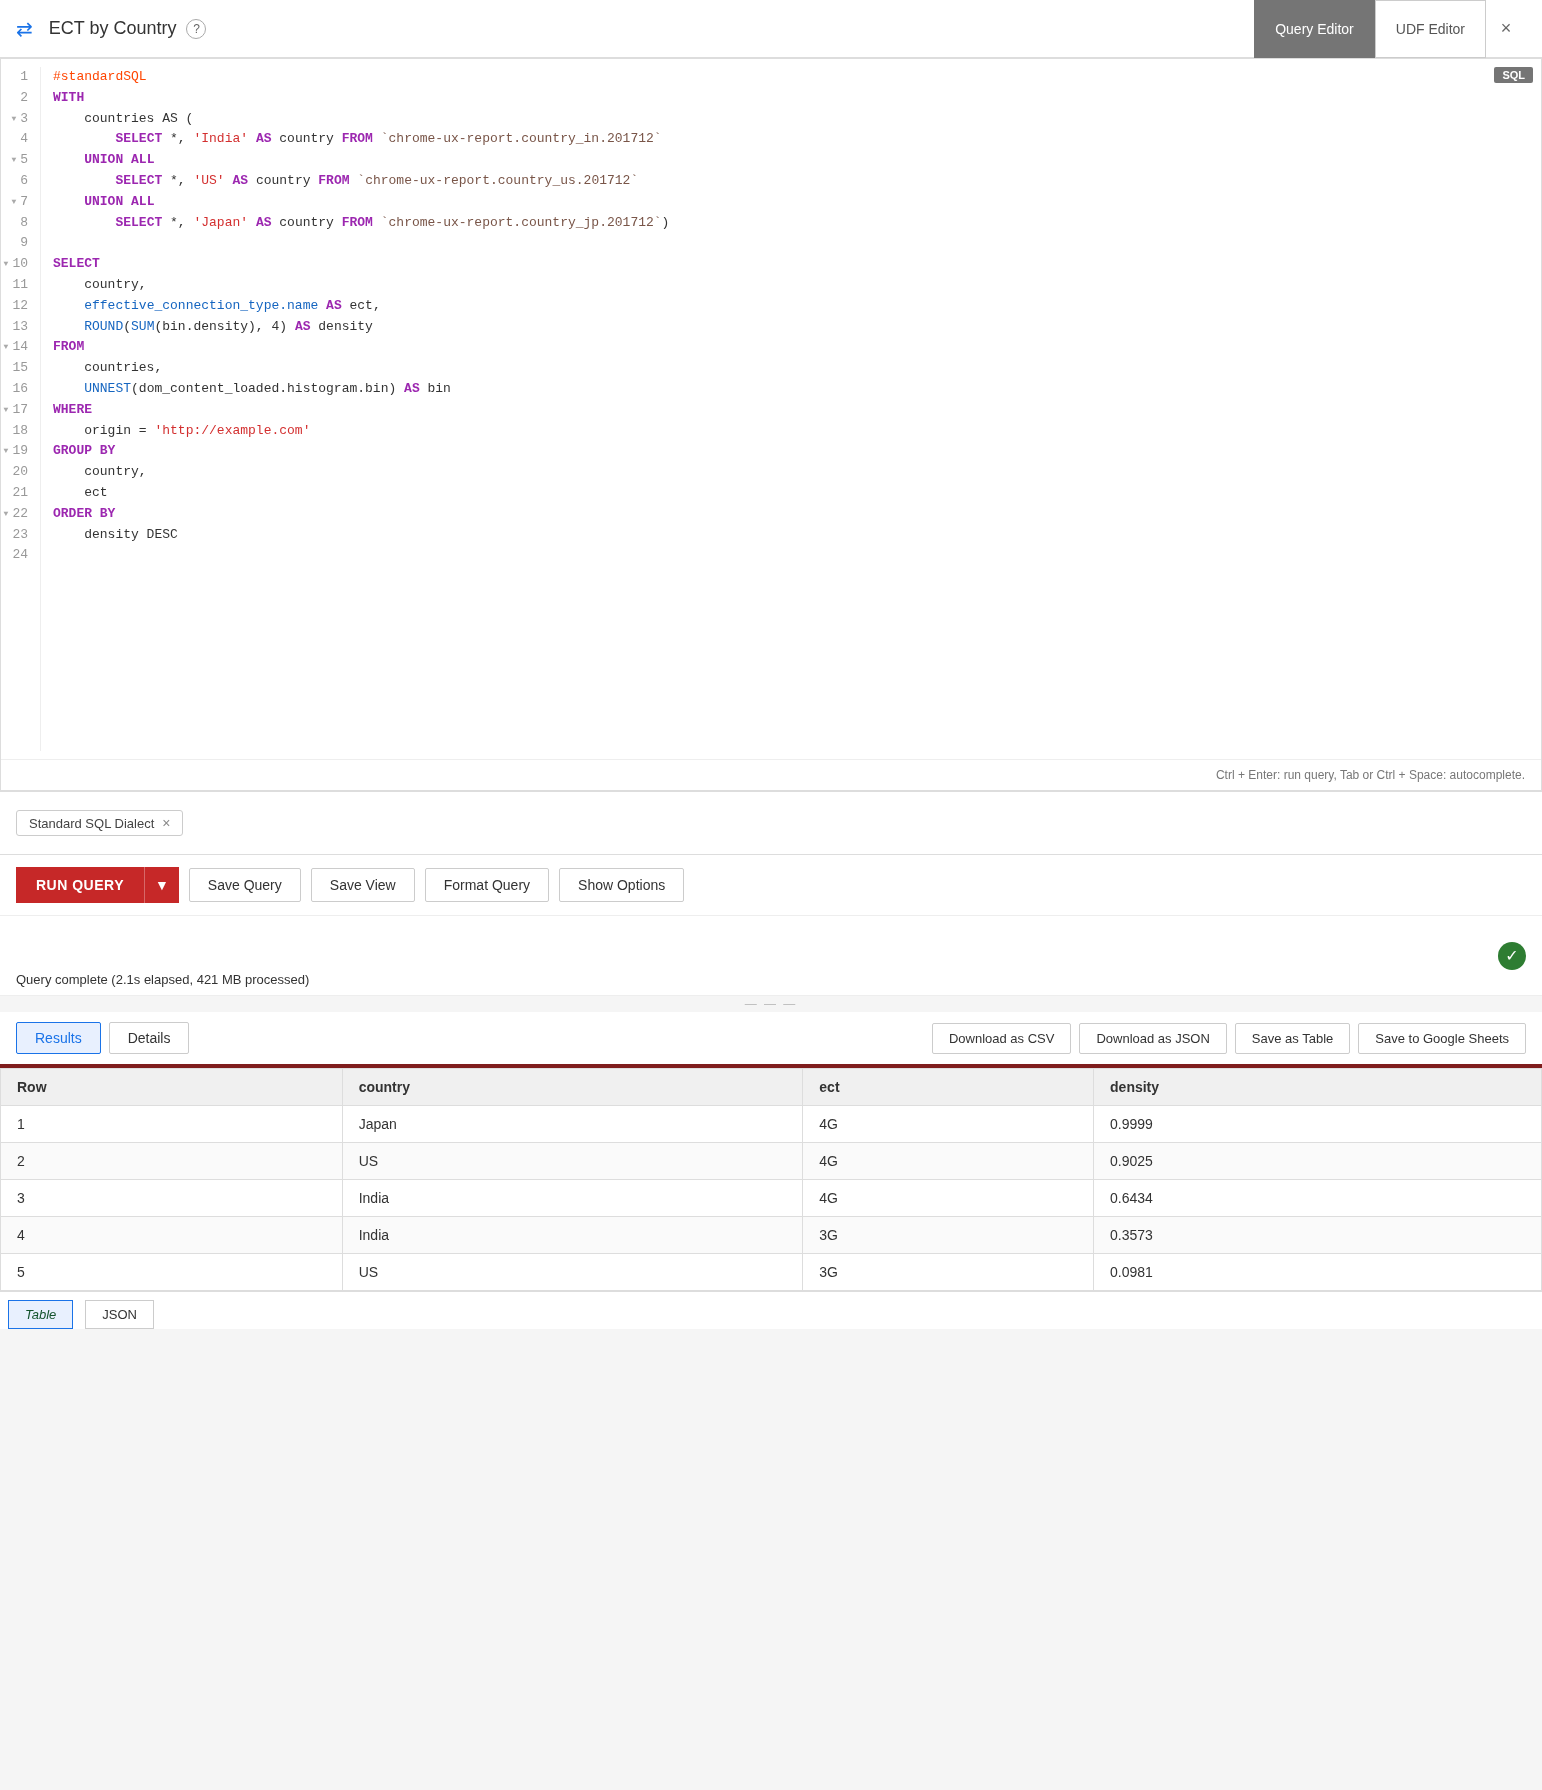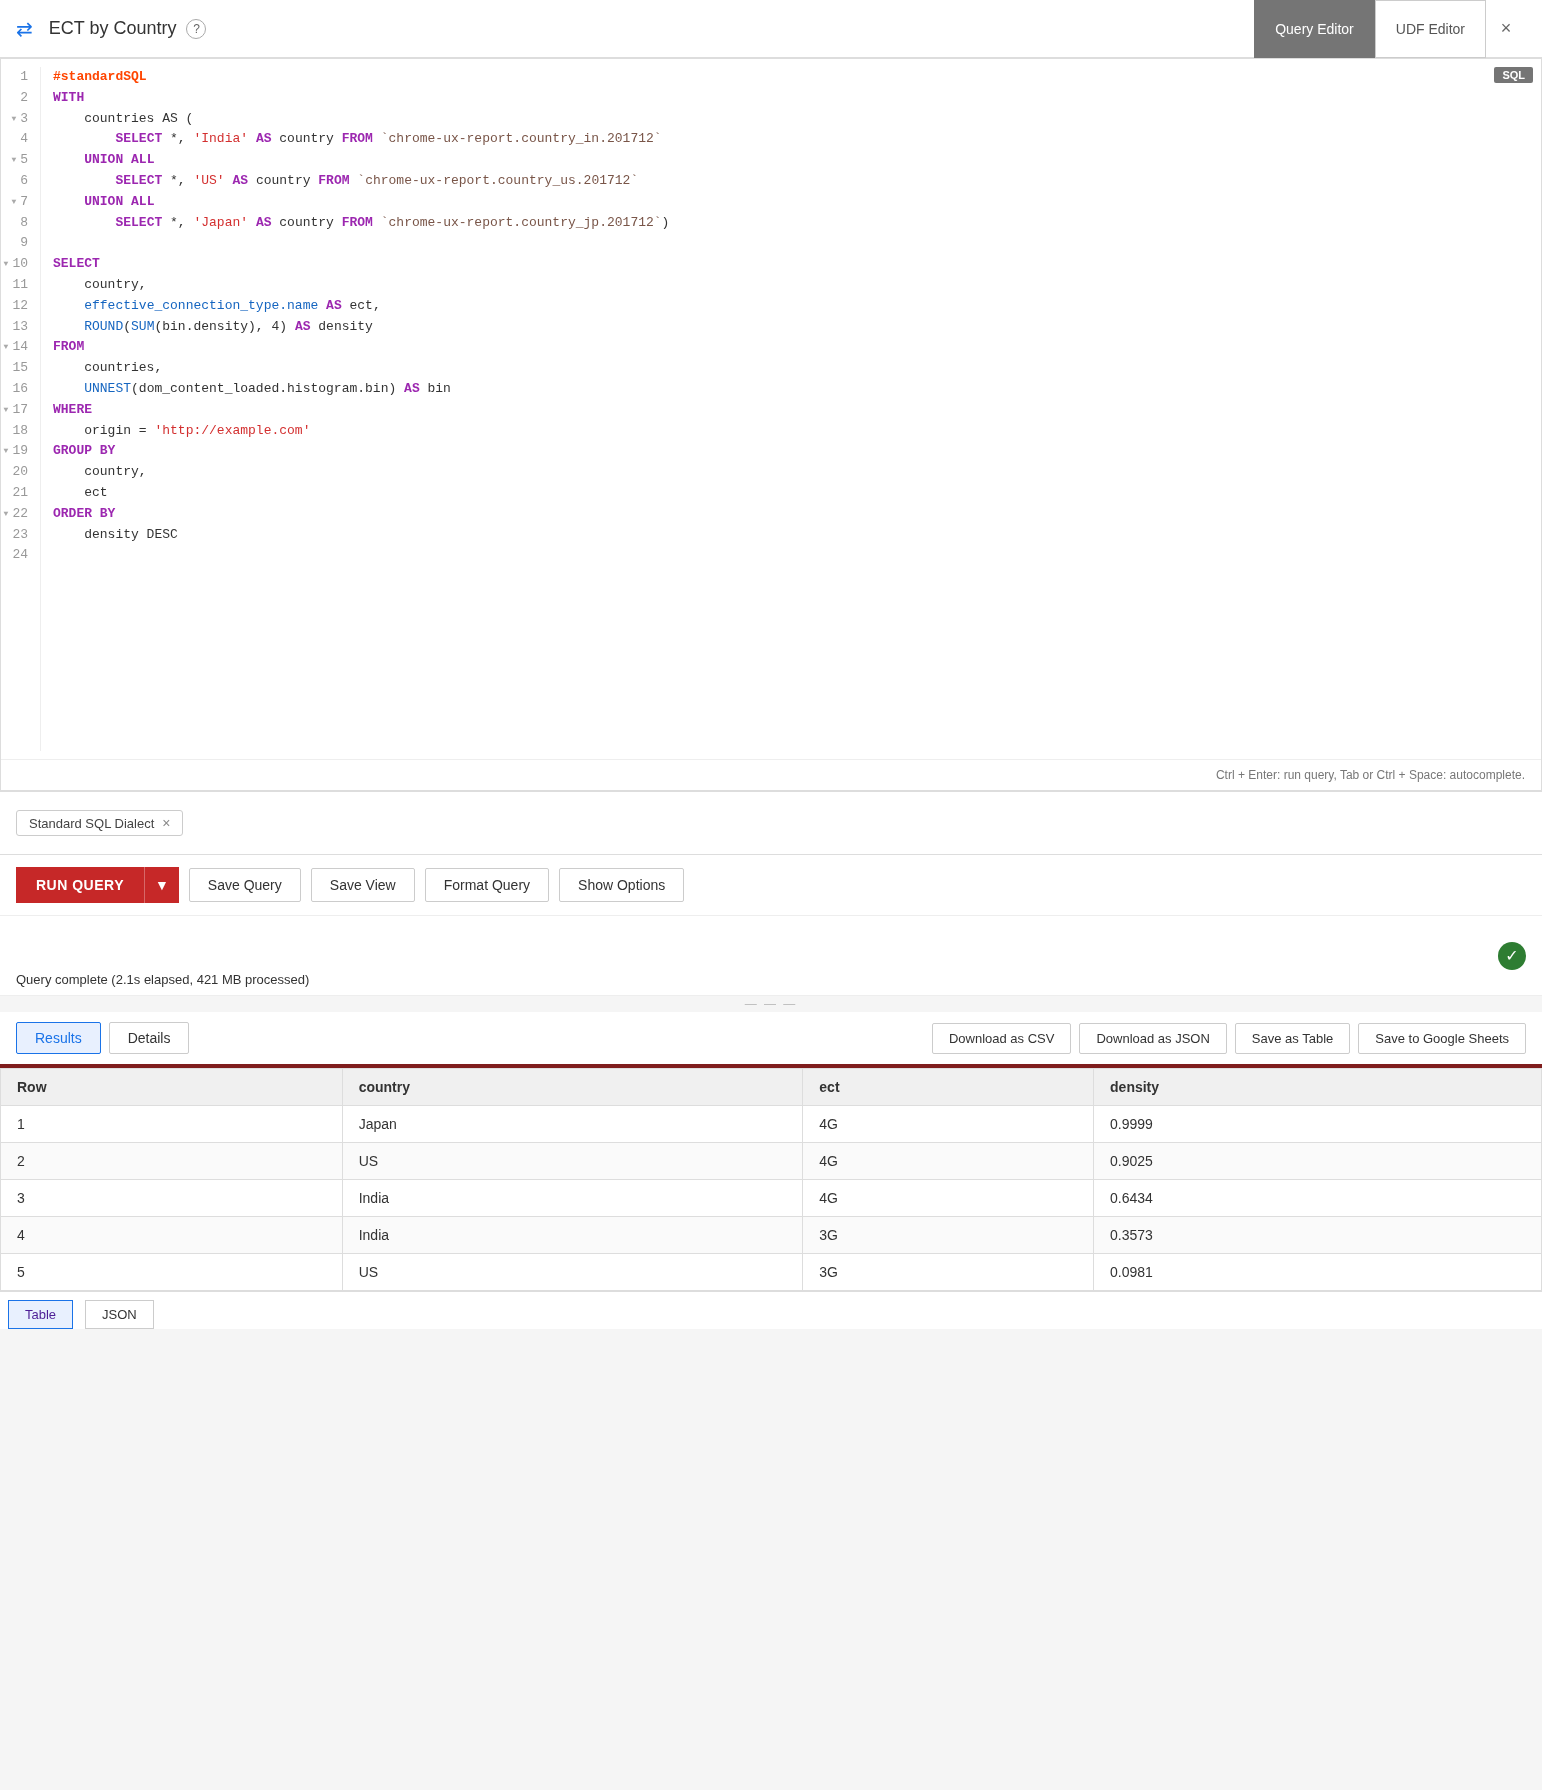--- a/index.html
+++ b/index.html
@@ -128,21 +128,21 @@
     }
     .code-lines {
       flex: 1;
       padding: 0 12px;
     }
     .code-line {
       height: 20.8px;
       white-space: pre;
     }
     
-    .c-comment { color: #ff4500; font-weight: bold; }
+    .c-comment { color: #ff4500; font-weight: normal; }
     .c-keyword { color: #9c27b0; font-weight: bold; }
     .c-string { color: #d32f2f; }
     .c-field { color: #1565c0; }
     .c-backtick { color: #795548; }
     .c-func { color: #1565c0; }
     .c-plain { color: #333; }
 
     
     .editor-footer {
       background: #fff;
@@ -335,21 +335,22 @@
       padding: 6px 16px;
       font-size: 13px;
       cursor: pointer;
       color: #333;
       margin-right: 4px;
       margin-left: 8px;
     }
     .bottom-tab.active {
       background: #e8f0fe;
       border-color: #1a73e8;
-      color: #4c1d95;
+      color: #14532d;
+      font-style: italic;
     }
   </style>
 </head>
 <body>
 
 <div class="header">
   <div class="header-left">
     <span class="link-icon">⇄</span>
     <span class="header-title">ECT by Country</span>
     <div class="help-icon">

